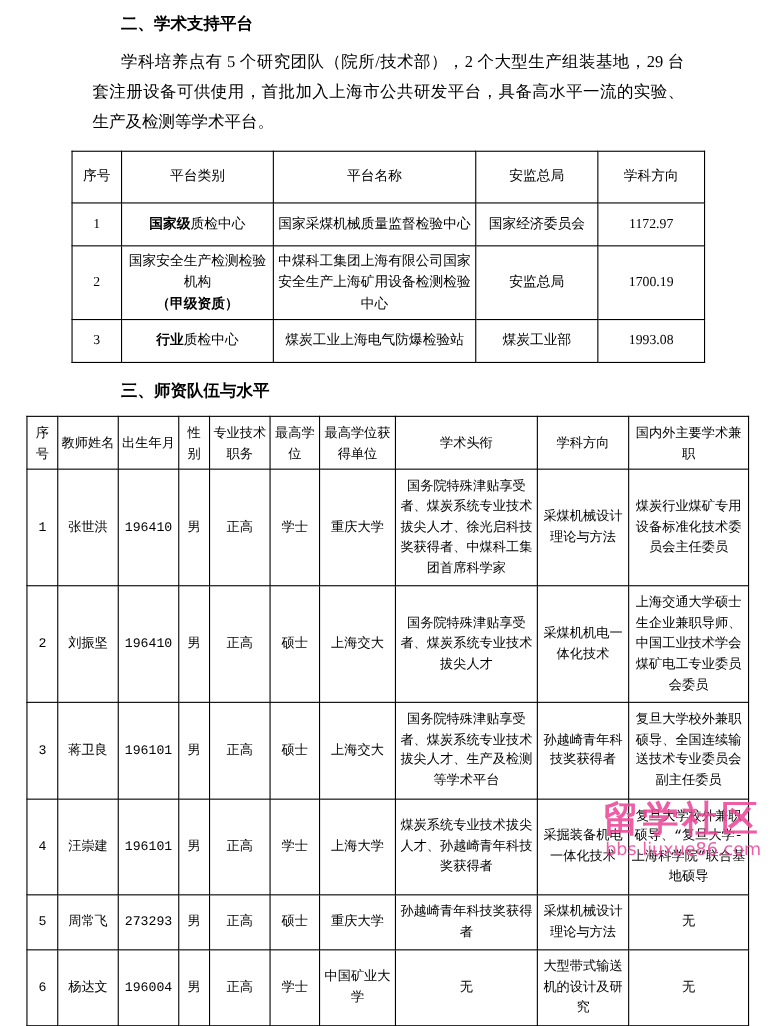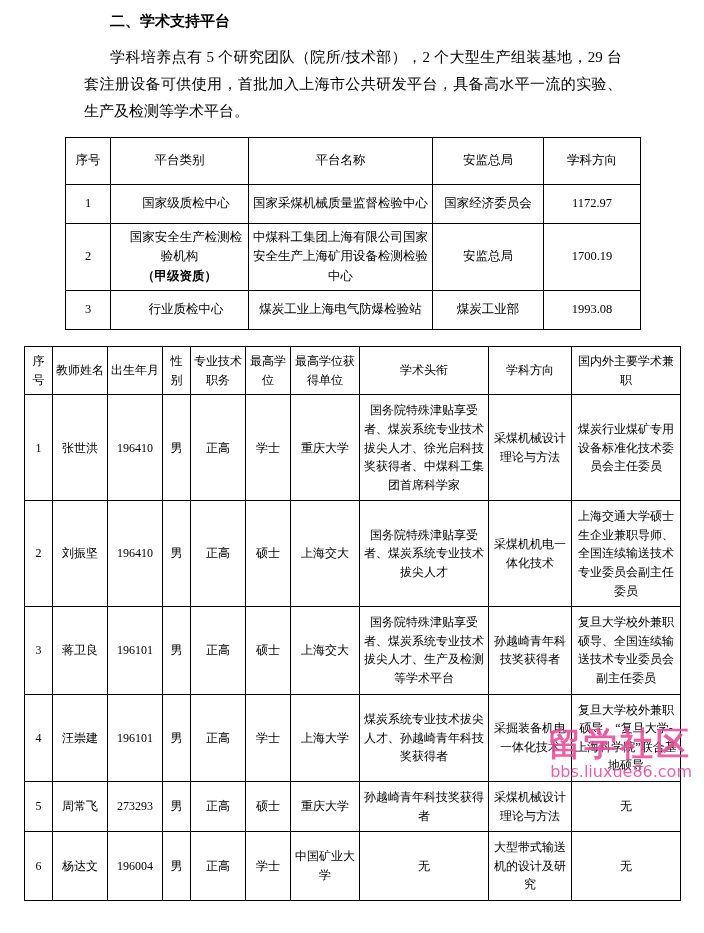--- a/index.html
+++ b/index.html
@@ -23,23 +23,23 @@
     border: 1px solid #000;
     text-align: center; vertical-align: middle;
     padding: 4px 3px; line-height: 1.55;
     word-break: break-all;
   }
   th { font-weight: normal; }
   .platform-table { width: 575px; margin: 2px 0 16px 65px; font-size: 12.5px; }
   .platform-table th { height: 38px; }
   .platform-table td { height: 30px; }
   .faculty-table { width: 656px; margin: 5px 0 0 24px; font-size: 12px; }
-  .faculty-table td { padding: 6px 2px; }
+  .faculty-table td { padding: 6px 2px; font-family: Liberation Mono, monospace; }
   .faculty-table th { padding: 5px 2px; }
-  .cat-pre { font-weight: normal; margin-left: 13px; }
+  .cat-pre { font-weight: bold; }
   .cat-post { display: block; font-weight: bold; }
   .watermark {
     position: absolute; right: 12px; bottom: 4px;
     text-align: right;
     color: #ec4899; opacity: 0.88;
     font-family: "DejaVu Sans", "Liberation Sans", sans-serif;
   }
   .wm-title { font-size: 33px; font-weight: bold; letter-spacing: 3px; line-height: 1.1; }
   .wm-url { font-size: 16px; line-height: 1.25; }
 </style>
@@ -86,20 +86,21 @@
       <tr>
         <td>3</td>
         <td><span class="cat-pre">行业</span><span>质检中心</span><span class="cat-post"></span></td>
         <td>煤炭工业上海电气防爆检验站</td>
         <td>煤炭工业部</td>
         <td>1993.08</td>
       </tr>
     </tbody>
   </table>
 
+  <div class="sec-heading">三、师资队伍与水平</div>
 
   <table class="faculty-table">
     <colgroup>
       <col style="width:28px">
         <col style="width:55px">
         <col style="width:55px">
         <col style="width:28px">
         <col style="width:55px">
         <col style="width:45px">
         <col style="width:69px">
@@ -137,21 +138,21 @@
       <tr>
         <td>2</td>
         <td>刘振坚</td>
         <td>196410</td>
         <td>男</td>
         <td>正高</td>
         <td>硕士</td>
         <td>上海交大</td>
         <td>国务院特殊津贴享受者、煤炭系统专业技术拔尖人才</td>
         <td>采煤机机电一体化技术</td>
-        <td>上海交通大学硕士生企业兼职导师、全国连续输送技术专业委员会副主任委员</td>
+        <td>上海交通大学硕士生企业兼职导师、中国工业技术学会煤矿电工专业委员会委员</td>
       </tr>
       <tr>
         <td>3</td>
         <td>蒋卫良</td>
         <td>196101</td>
         <td>男</td>
         <td>正高</td>
         <td>硕士</td>
         <td>上海交大</td>
         <td>国务院特殊津贴享受者、煤炭系统专业技术拔尖人才、生产及检测等学术平台</td>

